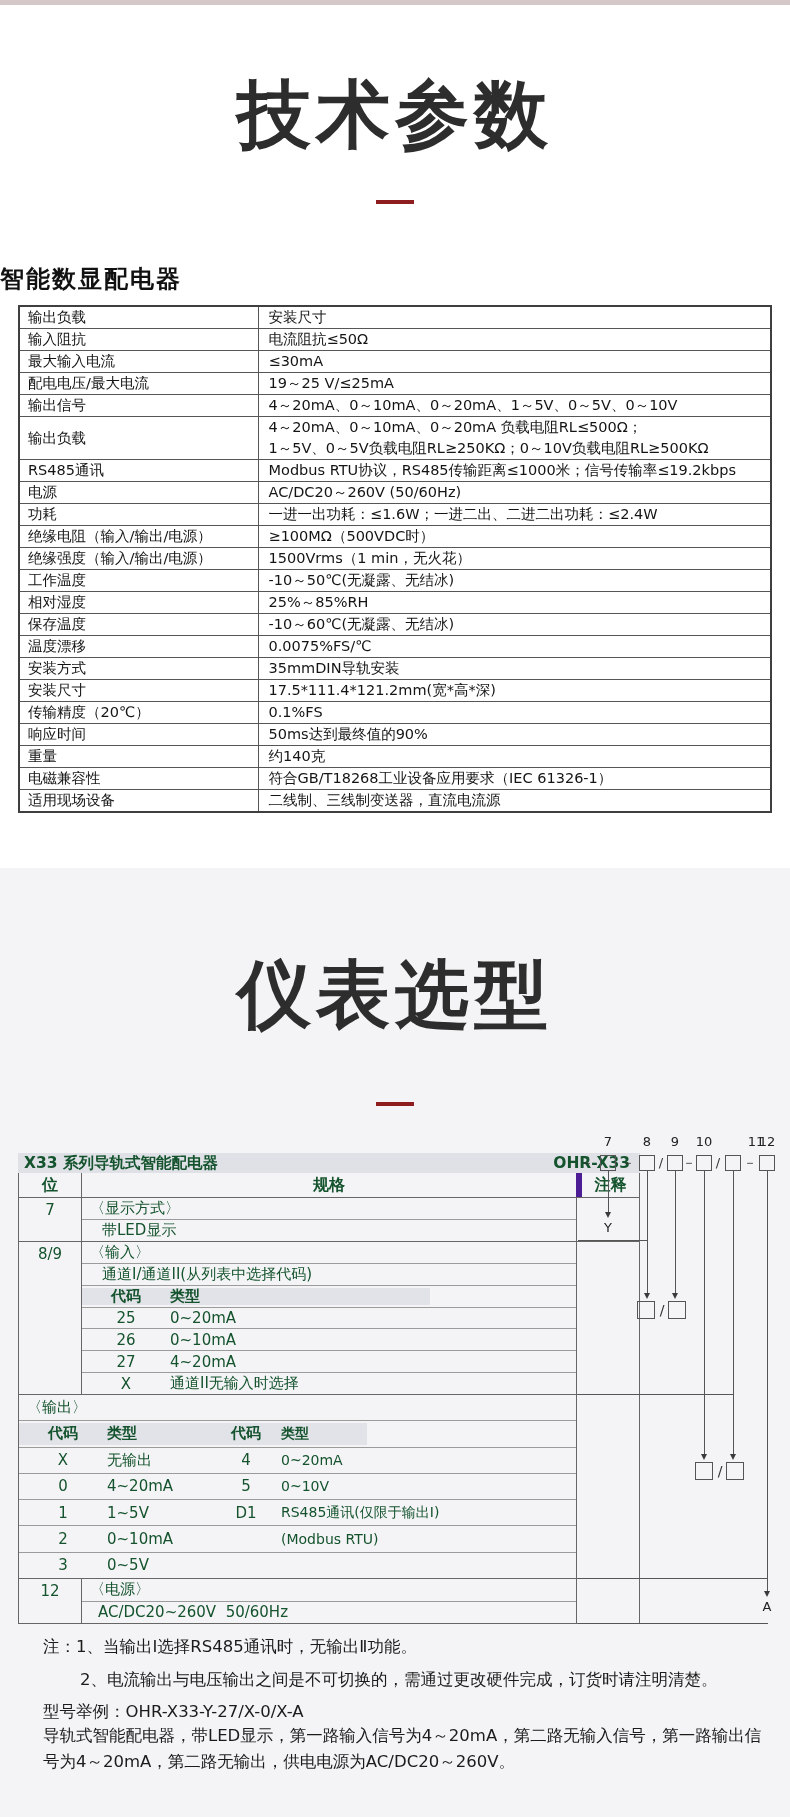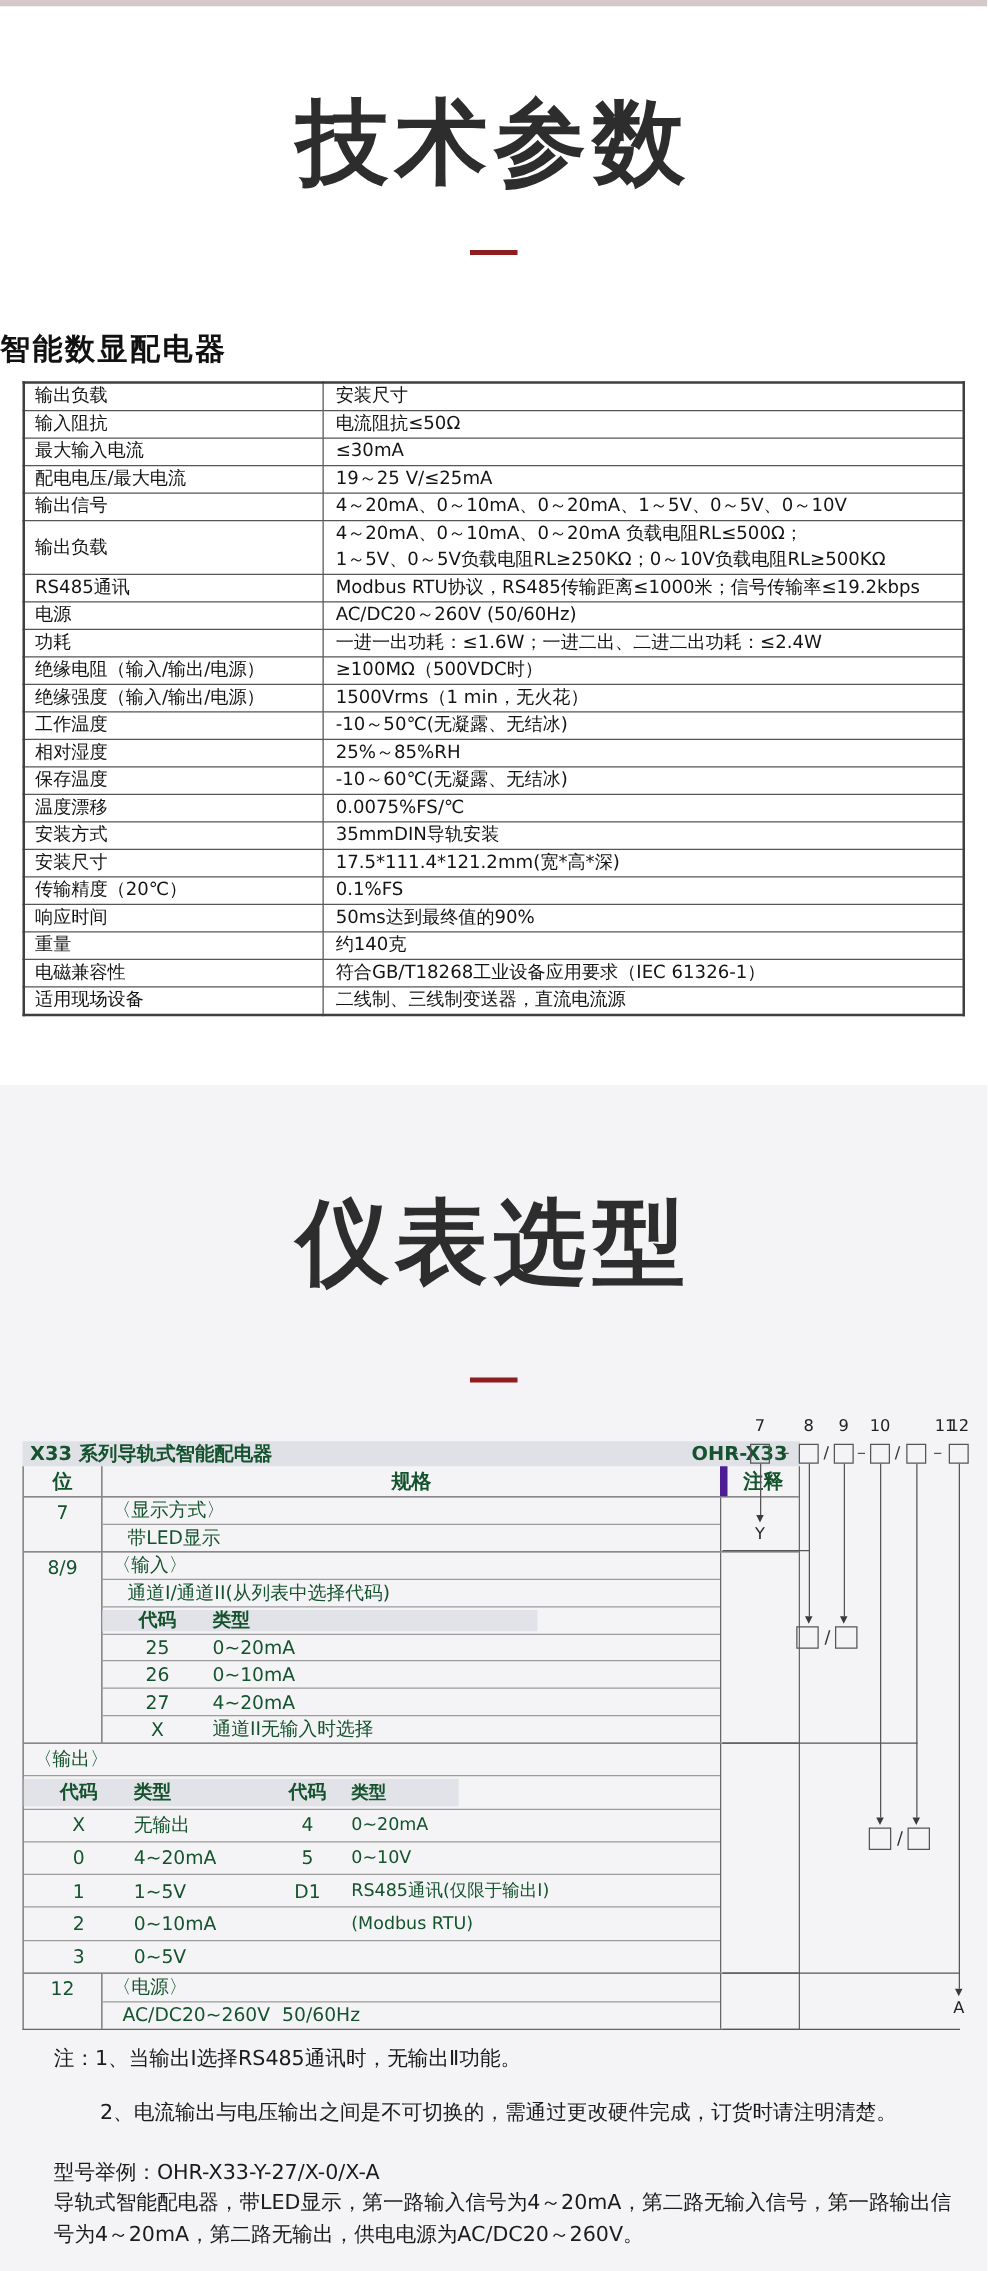--- a/index.html
+++ b/index.html
@@ -73,22 +73,22 @@
   .vline{width:1px;background:#555;top:303px}
   .arr{width:0;height:0;border-left:3px solid transparent;border-right:3px solid transparent;
        border-top:6px solid #3a3a3a}
   .hline{height:1px;background:#555}
   .rlabel{font-size:13px;color:#222;width:16px;text-align:center}
   .pbox{width:18px;height:18px;border:1px solid #555}
   .pslash{font-size:14px;color:#333;width:12px;text-align:center;line-height:18px}
 
   
   .notes{position:absolute;left:43px;top:768px;width:726px;font-size:16.5px;color:#1b1b1b}
-  .note-l1{margin-bottom:21px}
-  .note-l2{margin-bottom:26px;padding-left:37px}
+  .note-l1{margin-bottom:11px}
+  .note-l2{margin-bottom:10px;padding-left:37px}
   .note-ex{}
   .note-desc{line-height:1.55}
 </style>
 </head>
 <body>
 
 <div class="page">
   <div class="top-strip"></div>
 
   <h1 class="big-title" id="tech-title">技术参数</h1>

